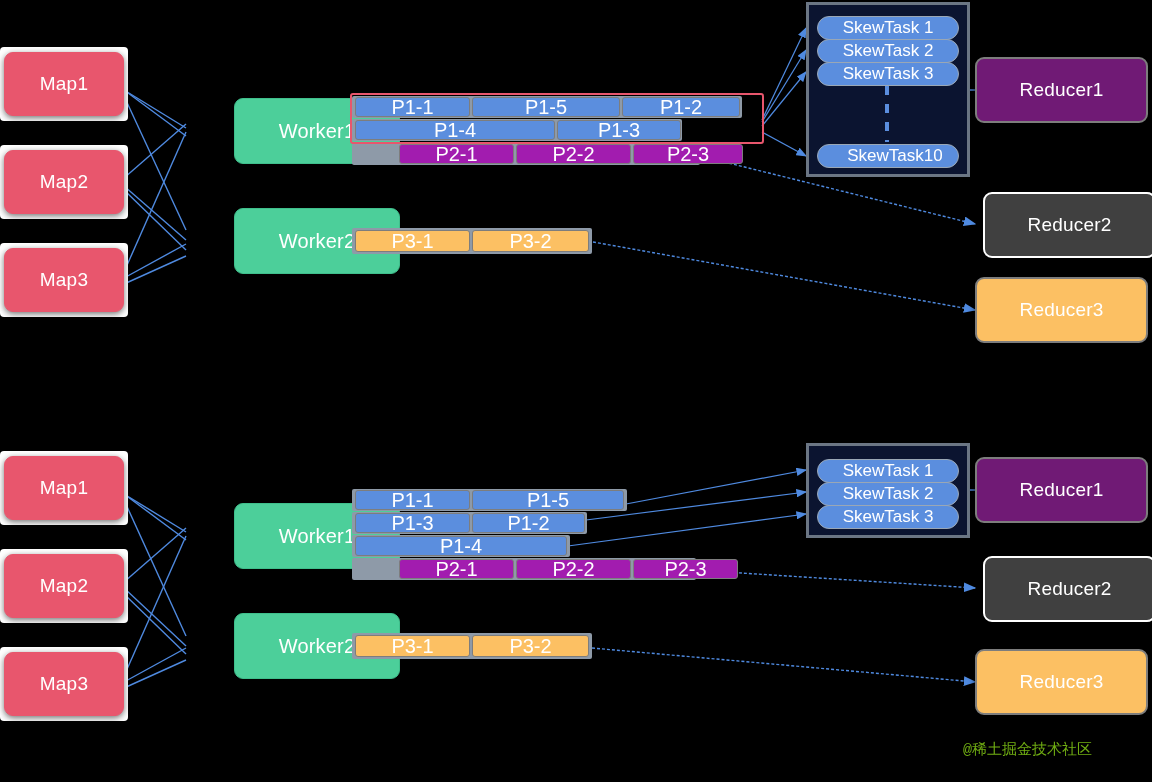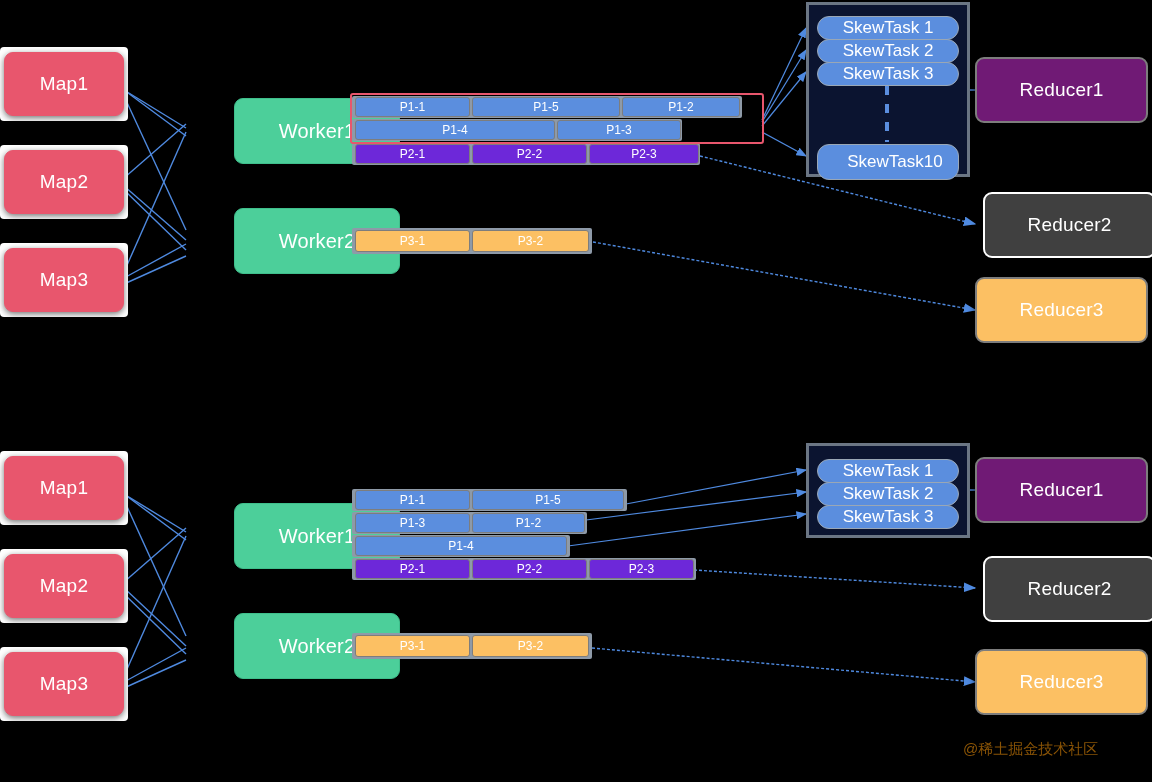--- a/index.html
+++ b/index.html
@@ -30,25 +30,25 @@
   .worker-node{ background: #4ccf9a; border: 1px solid #3fbf8c; font-size: 20px; margin-left: 48px; }
   .reducer1   { background: #701a75; border: 2px solid #7d7d7d; }
   .reducer2   { background: #404040; border: 2px solid #ffffff; margin-left: 8px; }
   .reducer3   { background: #fcc063; border: 2px solid #7d7d7d; }
 
   
   .bar {
     position: absolute;
     display: flex; align-items: center; justify-content: center;
     color: #fff;
-    font-size: 12px;
+    font-size: 20px;
     border-radius: 3px;
   }
   .bar-p1 { background: #5b8ede; border: 1px solid #7d7d7d; }
-  .bar-p2 { background: #6d28d9; border: 1px solid #7d7d7d; }
+  .bar-p2 { background: #a21caf; border: 1px solid #7d7d7d; margin-left: 44px; }
   .bar-p3 { background: #fcc063; border: 1px solid #7d7d7d; }
 
   
   .track {
     position: absolute;
     background: #8e9aa8;
     border-radius: 2px;
   }
 
   
@@ -80,24 +80,24 @@
     background: repeating-linear-gradient(
       to bottom, #5b8ede 0 9px, transparent 9px 18px);
   }
 
   
   svg.links { position: absolute; left: 0; top: 0; width: 1152px; height: 782px; overflow: visible; }
 
   
   .watermark {
     position: absolute;
-    color: #a16207;
+    color: #84cc16;
     font-size: 15px;
     opacity: .85;
-    font-family: Liberation Sans, sans-serif;
+    font-family: Liberation Mono, monospace;
     white-space: nowrap;
   }
 </style>
 </head>
 <body>
 
 <div id="stage">
 
   <svg class="links" viewBox="0 0 1152 782">
     <defs>
@@ -187,21 +187,21 @@
 
   <div class="track" style="left:352px;top:228px;width:240px;height:26px;"></div>
   <div class="bar bar-p3" style="left:355px;top:230px;width:115px;height:22px;">P3-1</div>
   <div class="bar bar-p3" style="left:472px;top:230px;width:117px;height:22px;">P3-2</div>
 
   <div class="skew-box" style="left:806px;top:2px;width:164px;height:175px;"></div>
   <div class="skew-dash" style="left:885px;top:86px;height:56px;"></div>
   <div class="skew-item" style="left:817px;top:16px;width:142px;height:24px;">SkewTask 1</div>
   <div class="skew-item" style="left:817px;top:39px;width:142px;height:24px;">SkewTask 2</div>
   <div class="skew-item" style="left:817px;top:62px;width:142px;height:24px;">SkewTask 3</div>
-  <div class="skew-item" style="left:817px;top:144px;width:142px;height:36px;padding-left:14px;">SkewTask10</div>
+  <div class="skew-item" style="left:817px;top:144px;width:142px;height:24px;padding-left:14px;">SkewTask10</div>
 
   <div class="node reducer1" style="left:975px;top:57px;width:173px;height:66px;">Reducer1</div>
   <div class="node reducer2" style="left:975px;top:192px;width:173px;height:66px;">Reducer2</div>
   <div class="node reducer3" style="left:975px;top:277px;width:173px;height:66px;">Reducer3</div>
 
   <div class="map-halo" style="left:0;top:451px;width:128px;height:74px;"></div>
   <div class="map-halo" style="left:0;top:549px;width:128px;height:74px;"></div>
   <div class="map-halo" style="left:0;top:647px;width:128px;height:74px;"></div>
 
   <div class="node map-node" style="left:4px;top:456px;width:120px;height:64px;">Map1</div>

